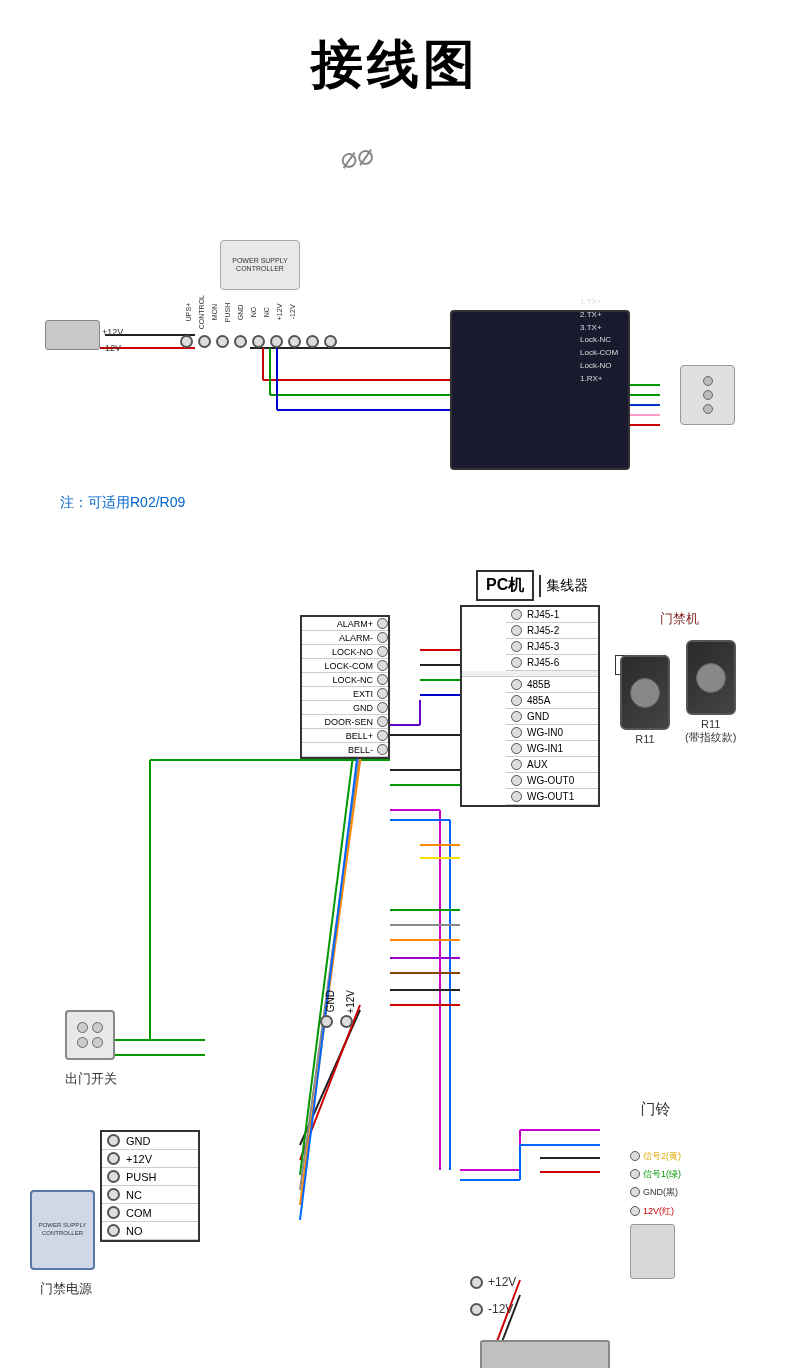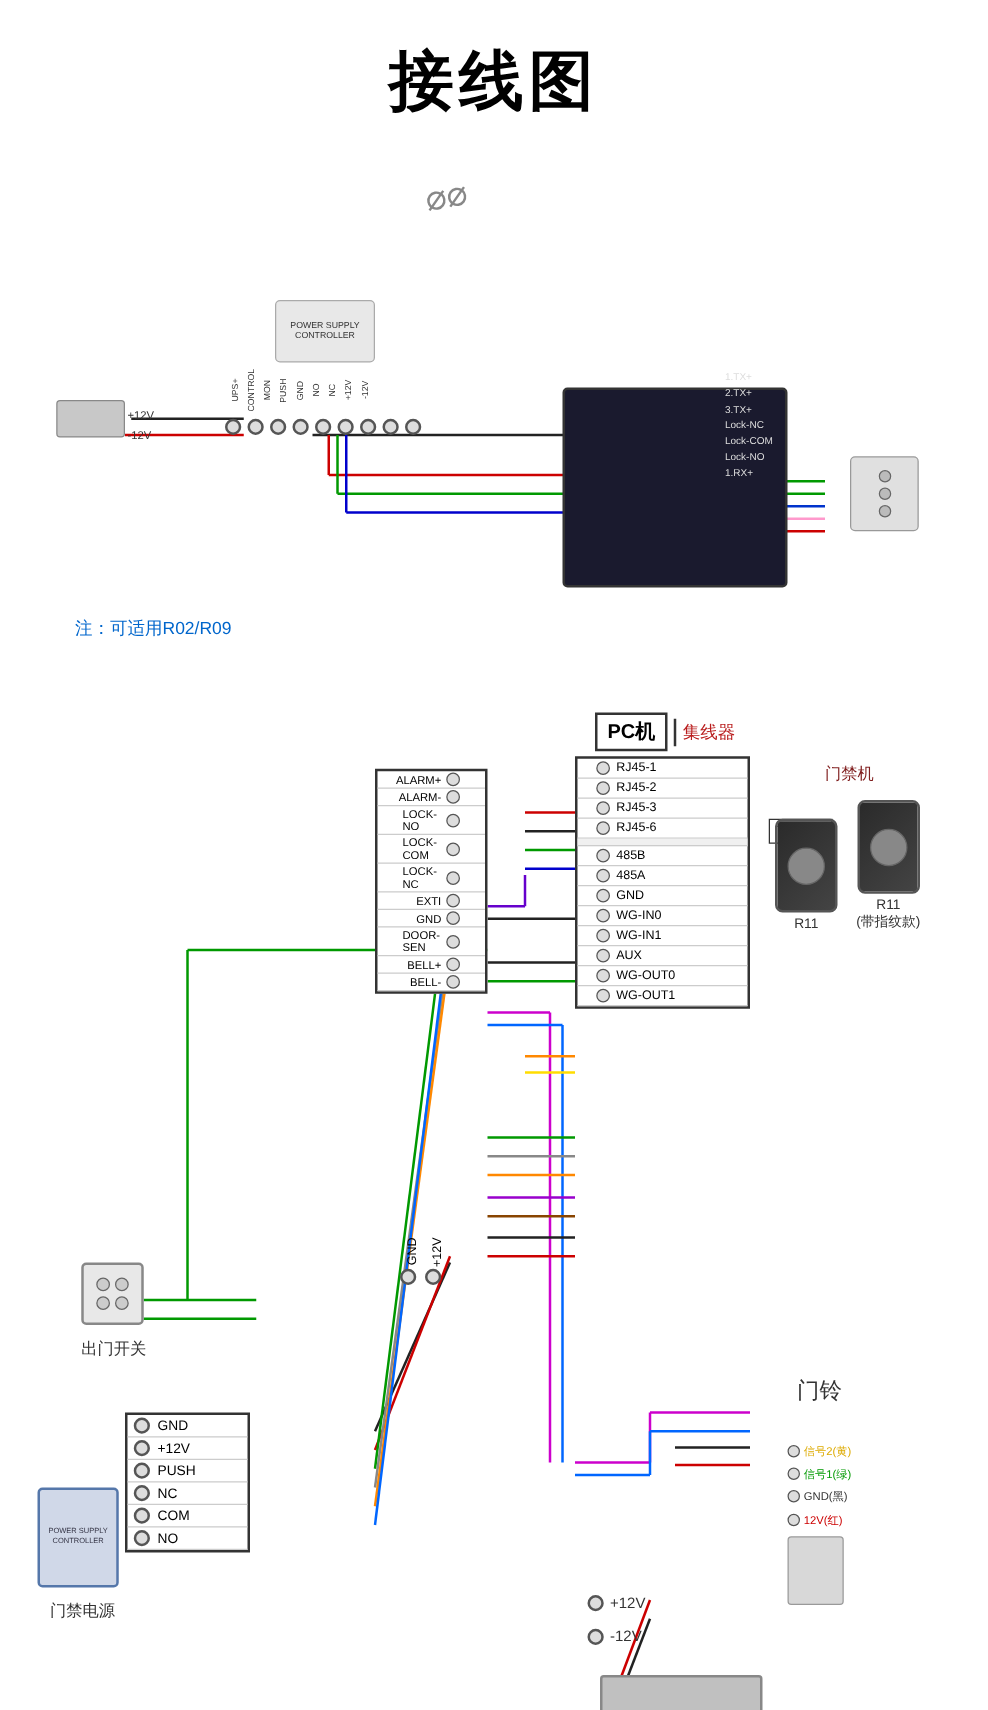--- a/index.html
+++ b/index.html
@@ -194,38 +194,39 @@
     .pc-box {
       border: 2px solid #333;
       padding: 3px 8px;
       font-size: 16px;
       font-weight: bold;
       background: white;
       margin-left: 16px;
     }
     .hub-label {
       font-size: 14px;
-      color: #b91c1c;
+      color: #000000;
     }
 
     
     .hub-block {
       position: absolute;
       top: 55px;
       left: 460px;
       width: 140px;
       background: white;
       border: 2px solid #333;
     }
     .hub-row {
       display: flex;
       align-items: center;
-      padding: 2px 15px;
+      padding: 2px 5px;
       border-bottom: 1px solid #ccc;
       font-size: 10px;
+      margin-left: 44px;
     }
     .hub-circle {
       width: 11px;
       height: 11px;
       border-radius: 50%;
       border: 1.5px solid #555;
       background: #ddd;
       margin-right: 5px;
       flex-shrink: 0;
     }
@@ -298,21 +299,21 @@
       position: absolute;
       top: 65px;
       left: 300px;
       width: 90px;
       background: white;
       border: 2px solid #333;
     }
     .main-terminal-row {
       display: flex;
       align-items: center;
-      padding: 1px 20px;
+      padding: 1px 0;
       border-bottom: 1px solid #ccc;
       font-size: 9px;
       justify-content: flex-end;
     }
     .main-terminal-circle {
       width: 11px;
       height: 11px;
       border-radius: 50%;
       border: 1.5px solid #555;
       background: #ddd;
@@ -409,21 +410,21 @@
       color: #333;
     }
 
     
     .bell-area {
       position: absolute;
       top: 550px;
       left: 630px;
     }
     .bell-label {
-      font-size: 18px;
+      font-size: 15px;
       color: #333;
       text-align: center;
       margin-bottom: 5px;
     }
     .bell-signals {
       font-size: 9px;
       color: #333;
       line-height: 1.8;
       margin-top: 29px;
     }

